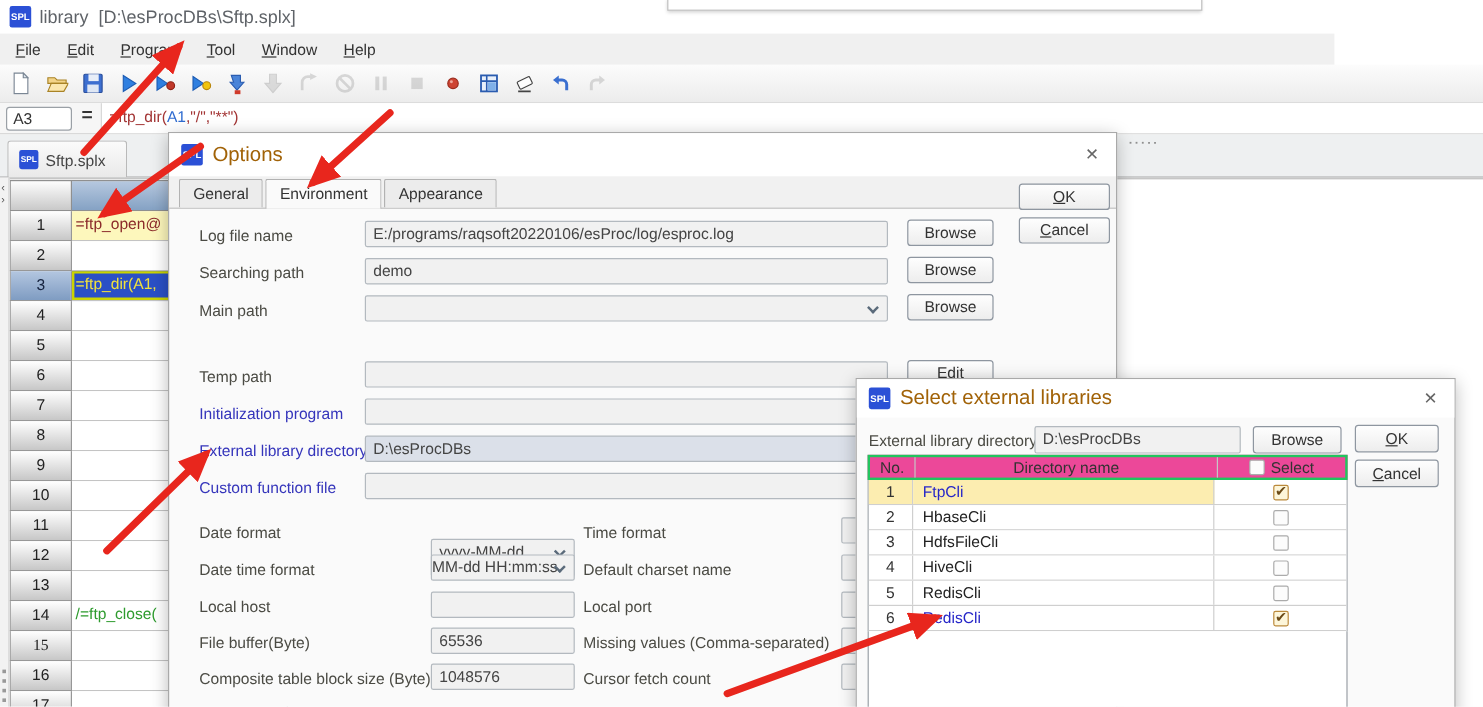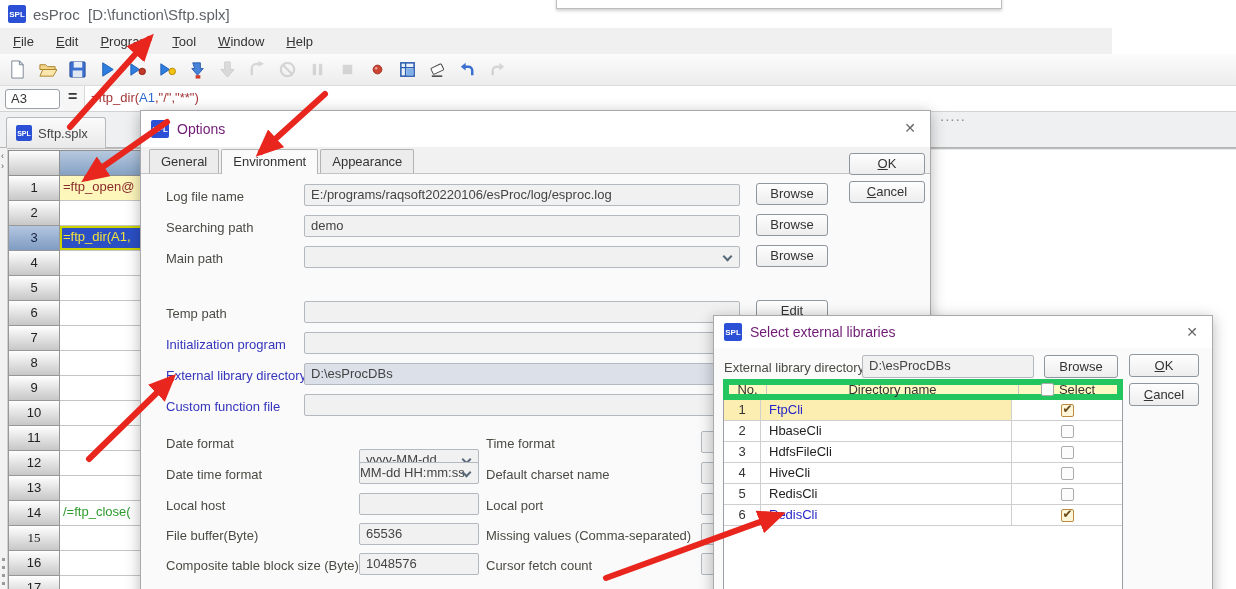--- a/index.html
+++ b/index.html
@@ -41,35 +41,35 @@
   .corner{position:absolute;left:0;top:0;width:52px;height:26px;background:linear-gradient(#fdfdfd,#c9c9c9);border:1px solid #8f8f8f}
   .colhead{position:absolute;left:52px;top:0;right:0;height:26px;background:linear-gradient(#b6c8df,#85a2c4);border:1px solid #8f8f8f;border-left:none}
   .rowh{position:absolute;left:0;width:52px;height:25px;background:linear-gradient(#ffffff,#c7c7c7);border:1px solid #979797;border-top:none;text-align:center;line-height:23px;color:#222}
   .rowh.sel{background:linear-gradient(#b3c6e0,#7f9cc2);color:#16233f}
   .gcell{position:absolute;left:52px;right:0;height:25px;background:#fff;border-right:1px solid #c4c4c4;border-bottom:1px solid #c4c4c4;padding:3px 3px;white-space:nowrap;overflow:hidden}
   .gcell.selcell{box-shadow:inset 0 0 0 2px #ccd400}
 
   
   .dialog{background:#fafafa;border:1px solid #a9a9a9;box-shadow:0 3px 14px rgba(0,0,0,.28)}
   .dlg-title{position:absolute;left:0;top:0;right:0;background:#fff;display:flex;align-items:center;gap:8px;padding-left:10px}
-  .dlg-title .t{font-size:14px;color:#701a75}
+  .dlg-title .t{font-size:17px;color:#a16207}
   .closex{position:absolute;right:14px;font-size:14px;color:#666}
   .btn{position:absolute;background:linear-gradient(#fefefe,#ededed);border:1px solid #8e96a0;border-radius:3px;color:#333;text-align:center;line-height:20px;font-size:13px}
   .fld{position:absolute;background:#f1f1f1;border:1px solid #b3b9bf;border-radius:2px;color:#444;padding:2px 6px;line-height:16px;white-space:nowrap;overflow:hidden}
   .fld.hl{background:#dbe0e9}
   .chev{position:absolute;right:8px;top:6px;width:7px;height:7px;border-right:2px solid #5a6a7a;border-bottom:2px solid #5a6a7a;transform:rotate(45deg)}
   .lbl{position:absolute;color:#4b4b44;white-space:nowrap}
   .lbl.blue{color:#3535bb}
   .note{position:absolute;color:#8b3030;white-space:nowrap}
   .tabstrip{position:absolute;left:0;top:36px;right:0;height:27px;background:#f1f1f1;border-bottom:1px solid #c3c3c3;display:flex;align-items:flex-end;padding-left:8px}
   .dtab{padding:4px 11px;background:#ececec;border:1px solid #b2b2b2;border-bottom:none;border-radius:2px 2px 0 0;margin-right:2px;color:#333}
   .dtab.active{background:#fafafa;position:relative;top:1px;padding-bottom:5px}
 
   
-  .ltable-head{position:absolute;height:21px;background:#fef9c3;border:6px solid #22c55e;display:flex}
+  .ltable-head{position:absolute;height:21px;background:#ec4899;border:2px solid #22c55e;display:flex}
   .ltable-head .hc{border-right:1px solid #c6c6c6;display:flex;align-items:center;justify-content:center;gap:5px;color:#333}
   .lrows{position:absolute;border-left:1px solid #9aa0a6;border-right:1px solid #9aa0a6}
   .lrow{position:absolute;left:0;width:398px;height:21px;display:flex;background:#fff;border-bottom:1px solid #cfcfcf}
   .lrow.hl .lno,.lrow.hl .lname{background:#fcedb0}
   .lno{width:37px;border-right:1px solid #cfcfcf;text-align:center;line-height:20px;color:#333}
   .lname{width:251px;border-right:1px solid #cfcfcf;line-height:20px;padding-left:8px;color:#222}
   .lname.link{color:#2626c8}
   .lsel{flex:1;display:flex;align-items:center;justify-content:center}
   .cb{display:inline-block;width:13px;height:13px;background:#fcfcfc;border:1px solid #ababab;border-radius:2px;position:relative;flex:none}
   .cb.checked{border-color:#bb8a3c;background:#fdf6da}
@@ -79,21 +79,21 @@
   .arrows{left:0;top:0;width:1236px;height:589px;z-index:40;pointer-events:none}
   .collapse.a1::after{content:"‹"}
   .collapse.a2::after{content:"›"}
   .dots::after{content:"▪▪▪▪▪"}
 </style>
 </head>
 <body>
 
 <div class="abs titlebar">
   <span class="spl">SPL</span>
-  <span class="ttl">esProc  [D:\function\Sftp.splx]</span>
+  <span class="ttl">library  [D:\esProcDBs\Sftp.splx]</span>
 </div>
 
 <div class="abs menubar">
     <div class="menu-item"><u>F</u>ile</div>
     <div class="menu-item"><u>E</u>dit</div>
     <div class="menu-item"><u>P</u>rogram</div>
     <div class="menu-item"><u>T</u>ool</div>
     <div class="menu-item"><u>W</u>indow</div>
     <div class="menu-item"><u>H</u>elp</div>
   </div>

